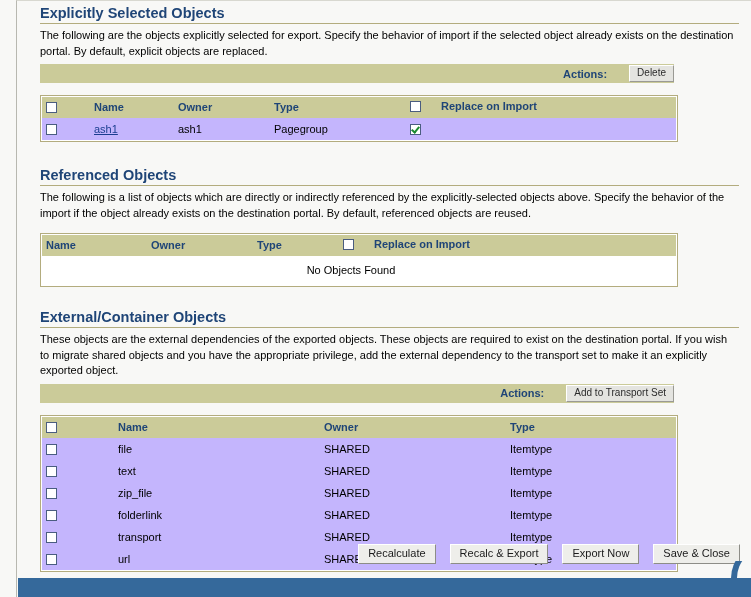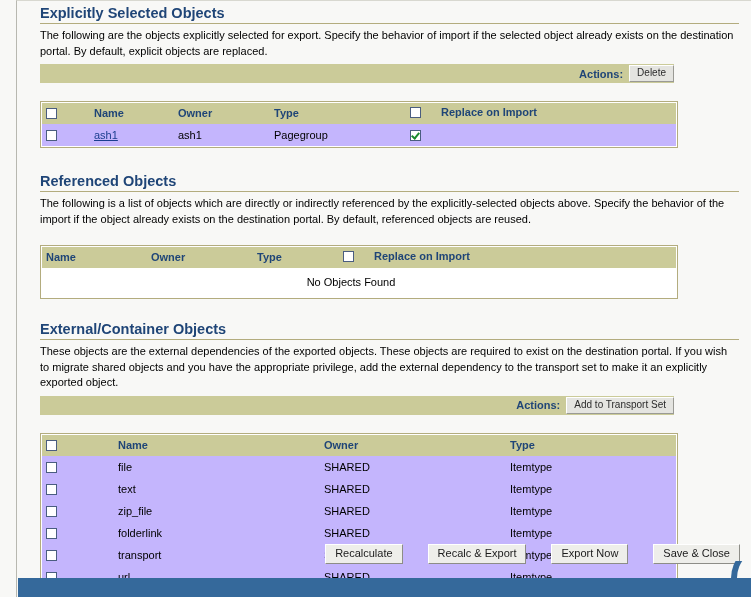--- a/index.html
+++ b/index.html
@@ -79,30 +79,31 @@
     font-size: 10px;
     color: #2b2b2b;
     background: #e4e4e0;
     border: 1px solid #9a9a94;
     border-top-color: #ffffff;
     border-left-color: #ffffff;
     padding: 1px 7px 2px 7px;
     line-height: 12px;
     cursor: default;
     white-space: nowrap;
+    margin-left: 16px;
   }
 
   
   .tbl-wrap {
     width: 634px;
     border: 1px solid #b3ac7e;
     background: #ffffff;
     padding: 1px;
     box-sizing: content-box;
-    margin-top: 18px;
+    margin-top: 12px;
   }
   table.dt {
     border-collapse: collapse;
     width: 100%;
     table-layout: fixed;
   }
   table.dt th {
     background: #cbcb99;
     color: #1f4577;
     font-weight: bold;
@@ -161,21 +162,21 @@
   }
   .gap-lg { height: 25px; }
   .gap-md { height: 22px; }
 
   
   .footer-btns {
     position: absolute;
     right: 27px;
     top: 543px;
     display: flex;
-    gap: 25px;
+    gap: 14px;
   }
   .fbtn {
     font-family: "Liberation Sans", sans-serif;
     font-size: 11px;
     color: #1b1b1b;
     background: #eeeeea;
     border: 1px solid #8d8d87;
     border-top-color: #ffffff;
     border-left-color: #ffffff;
     padding: 2px 9px 3px 9px;

